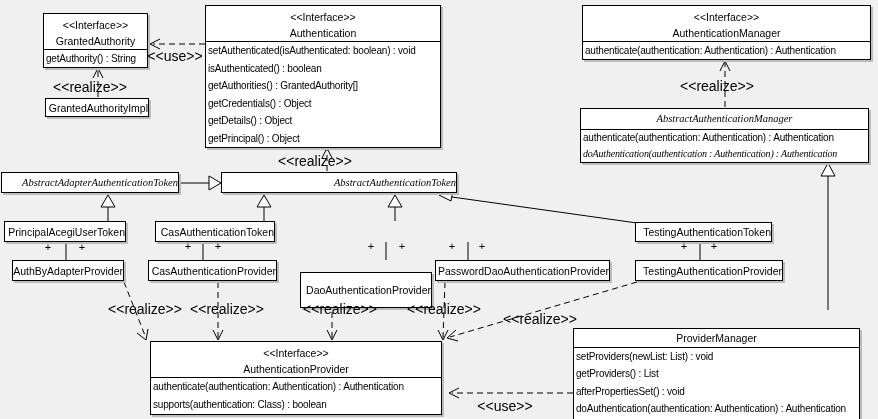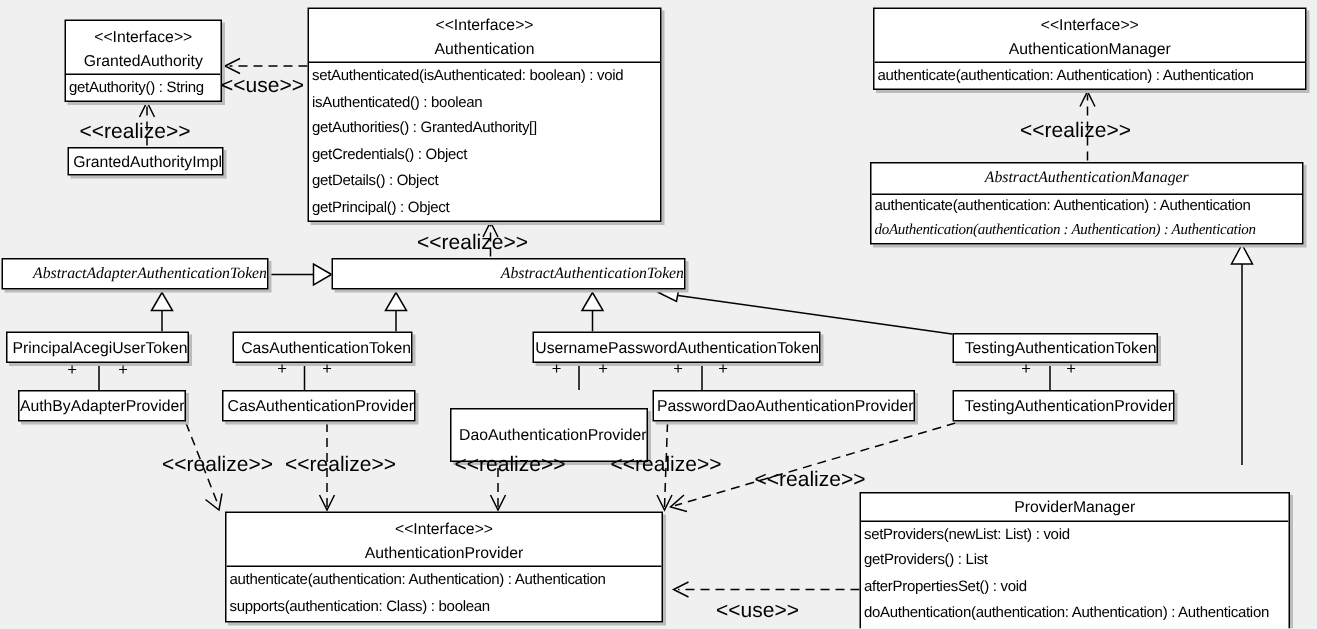--- a/index.html
+++ b/index.html
@@ -147,23 +147,20 @@
   <div class="uml-box simple" style="left:221px;top:172px;width:236px;height:21px">
     <span class="it">AbstractAuthenticationToken</span>
   </div>
 
   <div class="uml-box simple" style="left:4px;top:221px;width:122px;height:21px">
     <span>PrincipalAcegiUserToken</span>
   </div>
   <div class="uml-box simple" style="left:155px;top:221px;width:120px;height:21px">
     <span>CasAuthenticationToken</span>
   </div>
-  <div class="uml-box simple" style="left:355px;top:221px;width:192px;height:21px">
-    <span>UsernamePasswordAuthenticationToken</span>
-  </div>
   <div class="uml-box simple" style="left:12px;top:260px;width:112px;height:21px">
     <span>AuthByAdapterProvider</span>
   </div>
 
   <div class="uml-box simple" style="left:635px;top:222px;width:137px;height:20px">
     <span>TestingAuthenticationToken</span>
   </div>
   <div class="uml-box simple" style="left:148px;top:260px;width:129px;height:21px">
     <span>CasAuthenticationProvider</span>
   </div>

